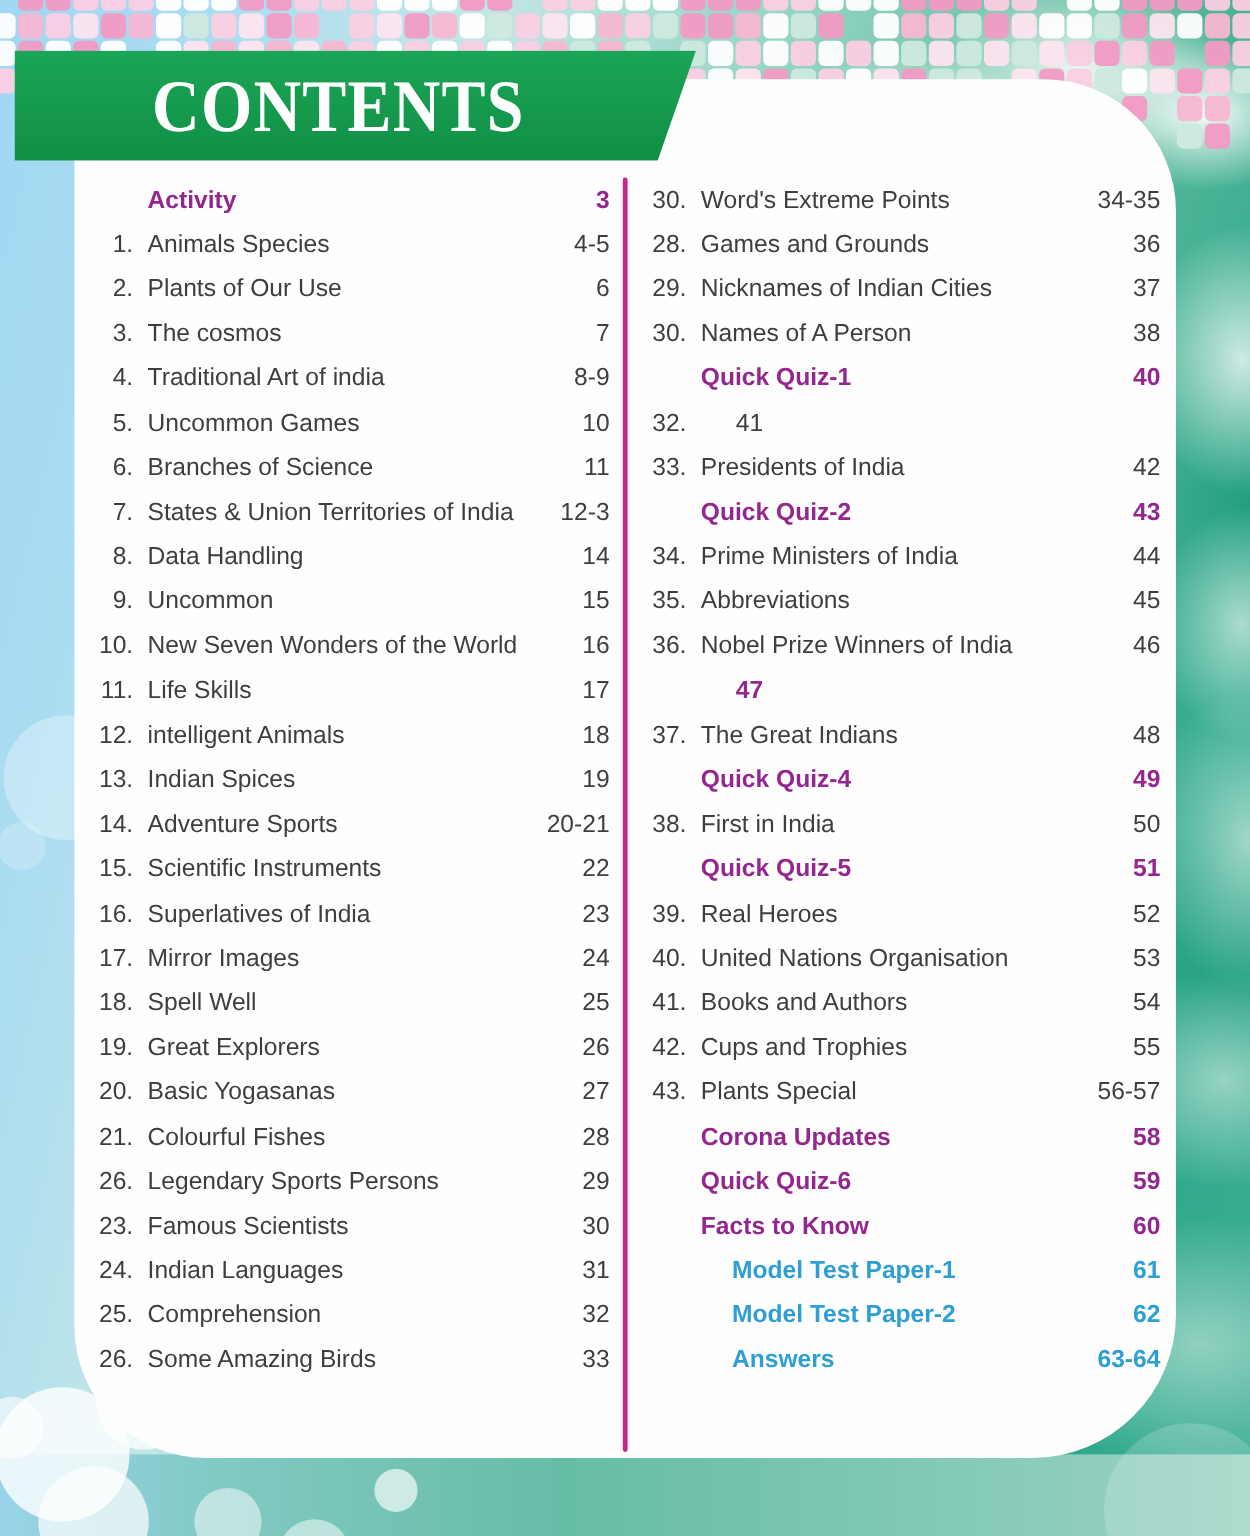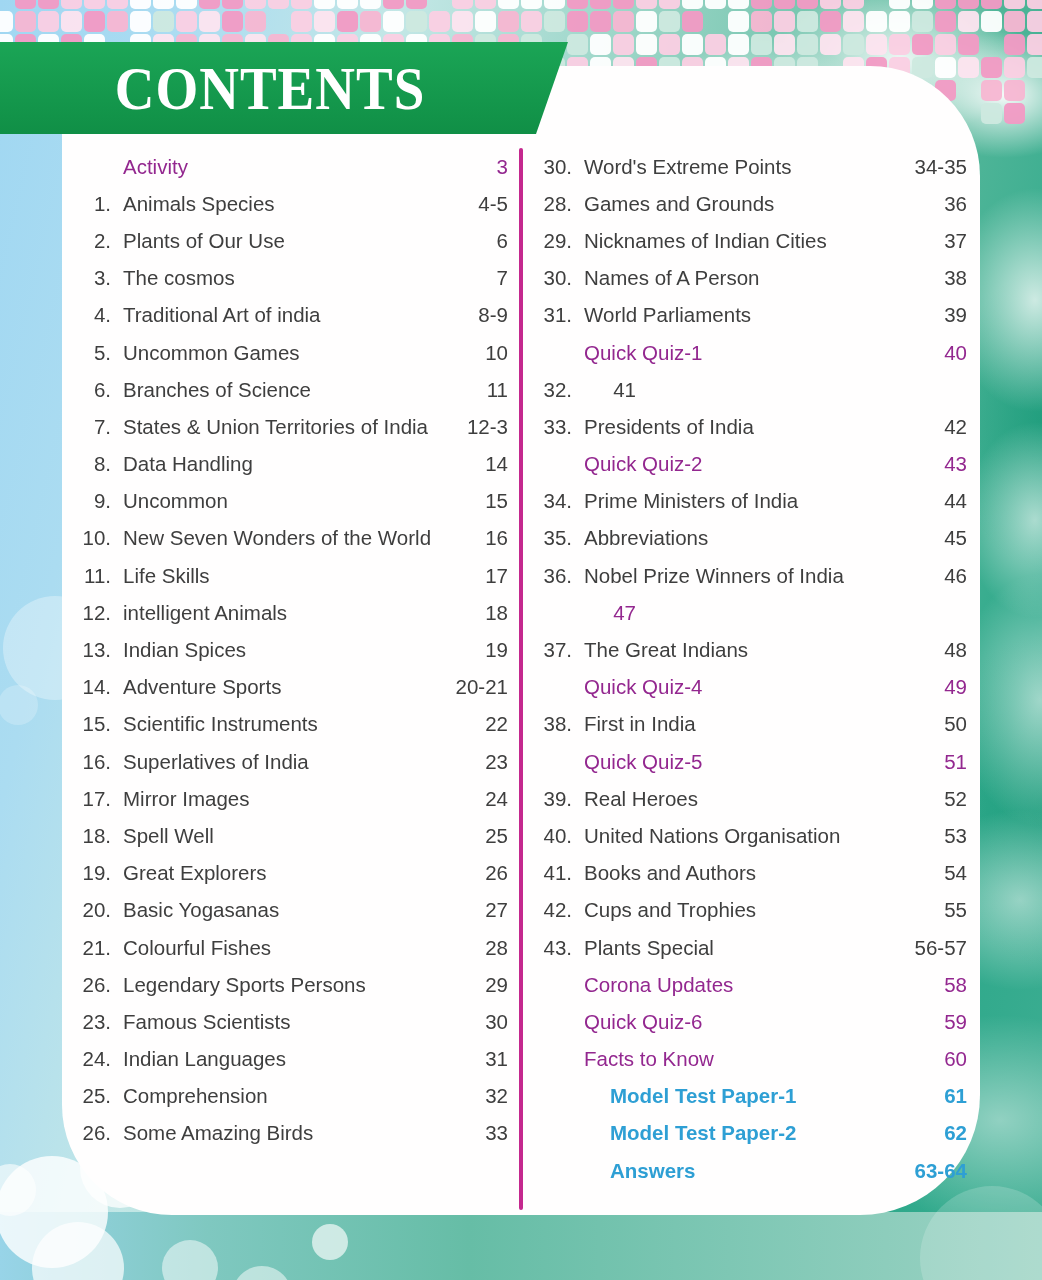--- a/index.html
+++ b/index.html
@@ -31,21 +31,21 @@
   .mosaic .sq{position:absolute;width:21px;height:21px;border-radius:5px;opacity:.95;}
   .bubbles{position:absolute;inset:0;z-index:2;pointer-events:none;}
   .bubbles .bub{position:absolute;border-radius:50%;background:#fff;}
   
   .panel{
     position:absolute;left:62px;top:66px;width:918px;height:1149px;z-index:3;
     background:#fffefe;border-radius:0 110px 120px 110px;
   }
   
   .banner{
-    position:absolute;left:0;top:42px;width:568px;height:92px;z-index:5;
+    position:absolute;left:12px;top:42px;width:568px;height:92px;z-index:5;
     background:linear-gradient(#1ba556,#108f46);
     clip-path:polygon(0 0,100% 0,calc(100% - 32px) 100%,0 100%);
     display:flex;align-items:center;justify-content:center;
     box-shadow:0 3px 0 rgba(9,100,50,.35);
   }
   .banner .title{
     font-family:"Liberation Serif","DejaVu Serif",serif;font-weight:bold;
     font-size:55px;color:var(--heading,#fff);letter-spacing:1px;
     transform:scaleY(1.12);padding-right:28px;white-space:nowrap;
   }
@@ -54,21 +54,21 @@
   .col-left{left:73px;width:435px;}
   .col-right{left:534px;width:433px;}
   .divider{
     position:absolute;left:519px;top:148px;width:4px;height:1062px;z-index:4;
     background:var(--divider,#c4288e);border-radius:2px;
   }
   .row{display:flex;align-items:center;height:37.2px;font-size:20.5px;color:var(--itemtext,#3e3e3e);}
   .row .num{width:38px;text-align:right;flex:none;}
   .row .label{flex:1;margin-left:12px;white-space:nowrap;overflow:hidden;}
   .row .pages{min-width:64px;text-align:right;flex:none;white-space:nowrap;}
-  .row.accent .label,.row.accent .pages{color:var(--accent,#93278f);font-weight:normal;}
+  .row.accent .label,.row.accent .pages{color:var(--accent,#93278f);font-weight:bold;}
   .row.link .label,.row.link .pages{color:var(--link,#2e9fd4);font-weight:bold;margin-left:38px;}
 </style>
 </head>
 <body>
 
 <div class="stage">
   <div class="bg-clouds"></div>
   <div class="bg-bottom"></div>
   <div class="mosaic">
       <i class="sq" style="left: 15px; top: -12px; background: rgb(242, 154, 196);"></i>
@@ -446,25 +446,20 @@
     <span class="label">Nicknames of Indian Cities</span>
     <span class="pages">37</span>
   </div>
 
   <div class="row">
     <span class="num">30.</span>
     <span class="label">Names of A Person</span>
     <span class="pages">38</span>
   </div>
 
-  <div class="row">
-    <span class="num">31.</span>
-    <span class="label">World Parliaments</span>
-    <span class="pages">39</span>
-  </div>
 
   <div class="row accent">
     <span class="num"></span>
     <span class="label">Quick Quiz-1</span>
     <span class="pages">40</span>
   </div>
 
   <div class="row">
     <span class="num">32.</span>
     <span class="pages">41</span>

